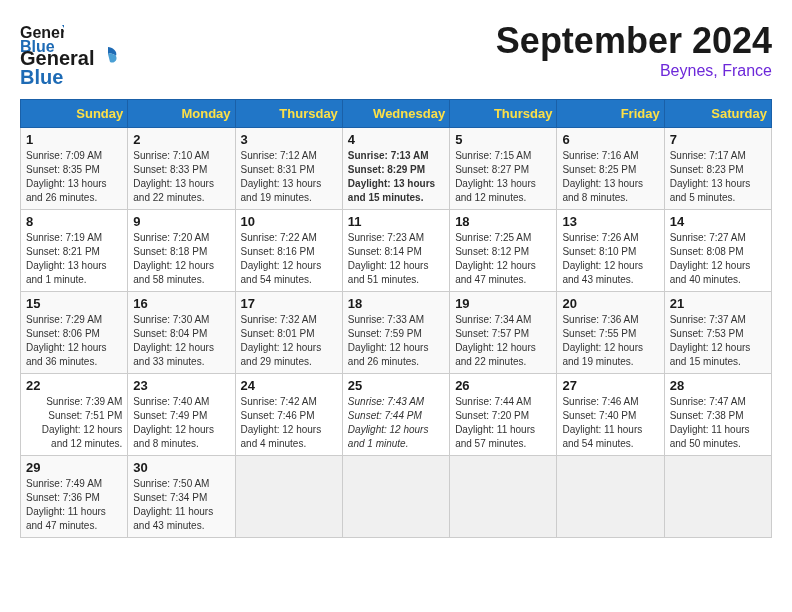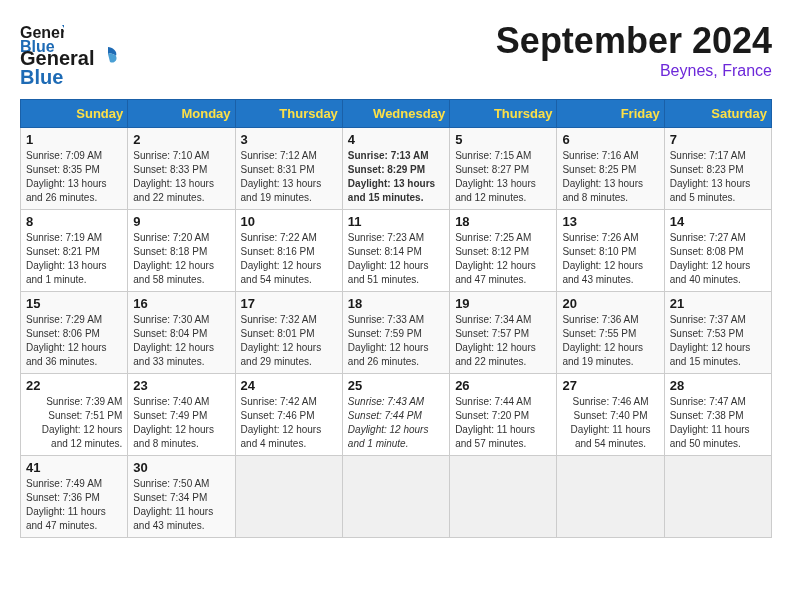--- a/index.html
+++ b/index.html
@@ -301,36 +301,36 @@
         </td>
         <td>
           <span class="day-number">26</span>
           <div class="day-info" style="white-space: pre-line;">Sunrise: 7:44 AM
 Sunset: 7:20 PM
 Daylight: 11 hours
 and 57 minutes.</div>
         </td>
         <td>
           <span class="day-number">27</span>
-          <div class="day-info" style="white-space: pre-line; text-align: center;">Sunrise: 7:46 AM
+          <div class="day-info" style="white-space: pre-line;">Sunrise: 7:46 AM
 Sunset: 7:40 PM
 Daylight: 11 hours
 and 54 minutes.</div>
         </td>
         <td>
           <span class="day-number">28</span>
           <div class="day-info" style="white-space: pre-line;">Sunrise: 7:47 AM
 Sunset: 7:38 PM
 Daylight: 11 hours
 and 50 minutes.</div>
         </td>
       </tr>
       <tr>
         <td>
-          <span class="day-number">41</span>
+          <span class="day-number">29</span>
           <div class="day-info" style="white-space: pre-line;">Sunrise: 7:49 AM
 Sunset: 7:36 PM
 Daylight: 11 hours
 and 47 minutes.</div>
         </td>
         <td>
           <span class="day-number">30</span>
           <div class="day-info" style="white-space: pre-line;">Sunrise: 7:50 AM
 Sunset: 7:34 PM
 Daylight: 11 hours

